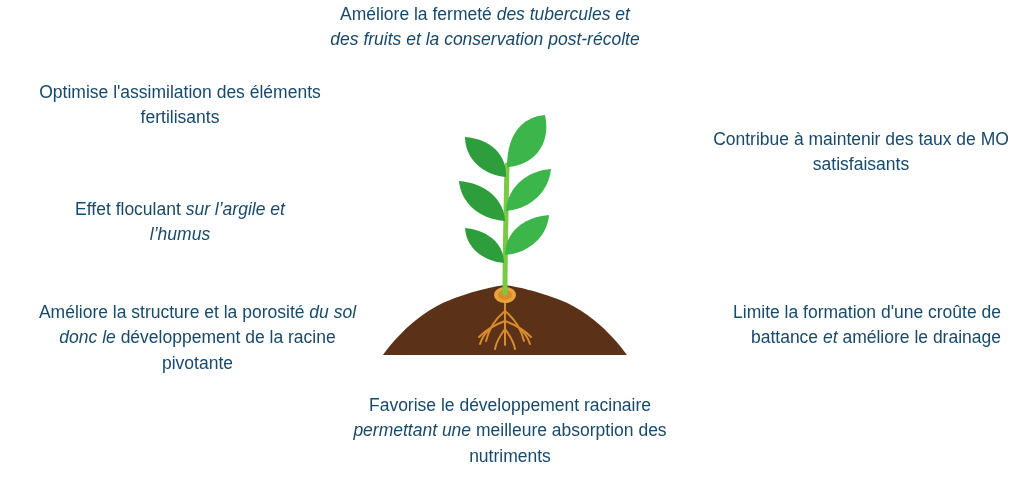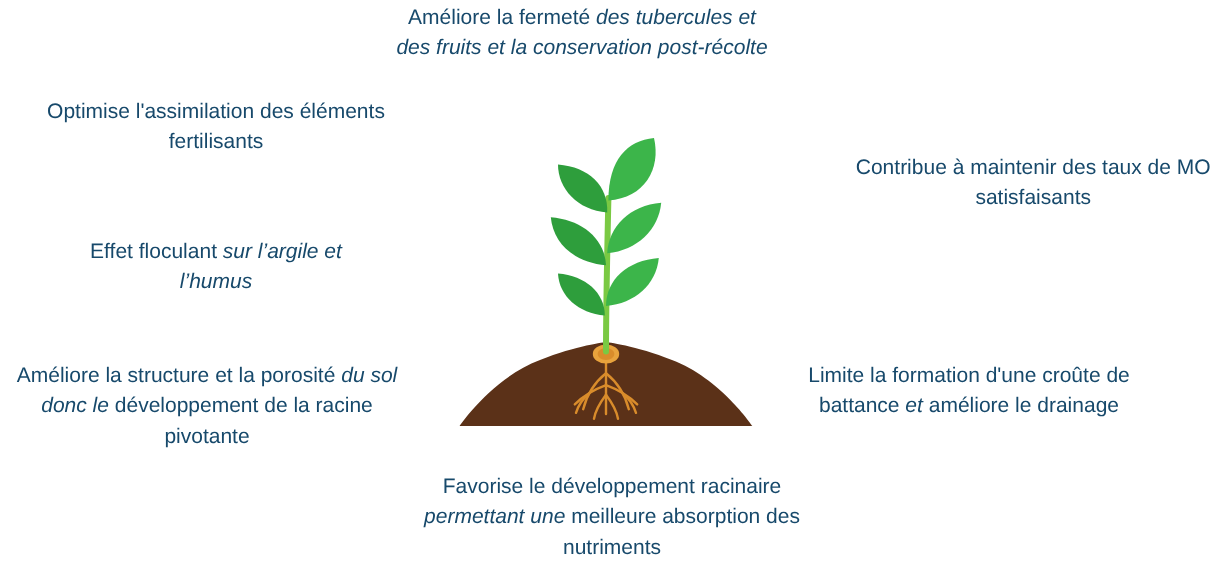--- a/index.html
+++ b/index.html
@@ -31,25 +31,25 @@
   }
   .txt .reg {
     font-weight: normal;
     font-style: italic;
   }
 
   
   #t-top      { left: 330px;  top: 2px;   width: 310px; }
   #t-left-1   { left: 20px;   top: 80px;  width: 320px; }
   #t-left-2   { left: 60px;   top: 197px; width: 240px; }
-  #t-left-3   { left: 0px;    top: 300px; width: 345px; }
+  #t-left-3   { left: 0px;    top: 300px; width: 345px; padding-left: 25px; }
   #t-right-1  { left = 0;     }
   #t-right-1  { left: 696px;  top: 80px;  width: 330px; margin-top: 47px; }
   #t-right-2  { left: 680px;  top: 210px; width: 320px; }
-  #t-right-3  { left: 645px;  top: 300px; width: 325px; }
+  #t-right-3  { left: 676px;  top: 300px; width: 325px; text-align: right; }
   #t-bottom   { left: 330px;  top: 393px; width: 360px; }
 
   
   #plant {
     position: absolute;
     left: 355px;
     top: 115px;
     width: 300px;
     height: 255px;
   }

